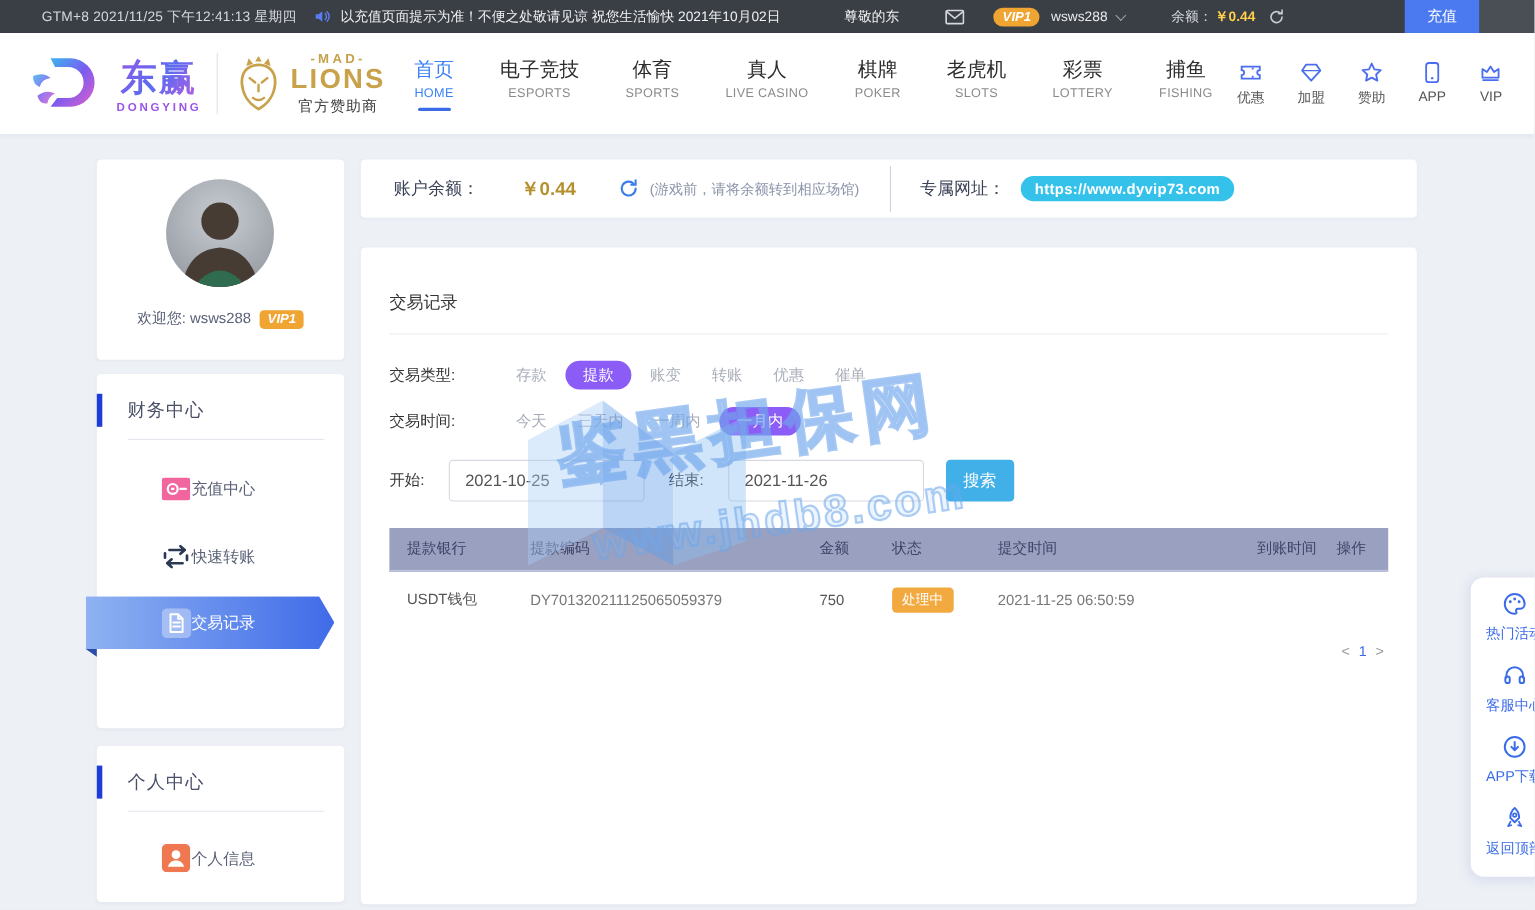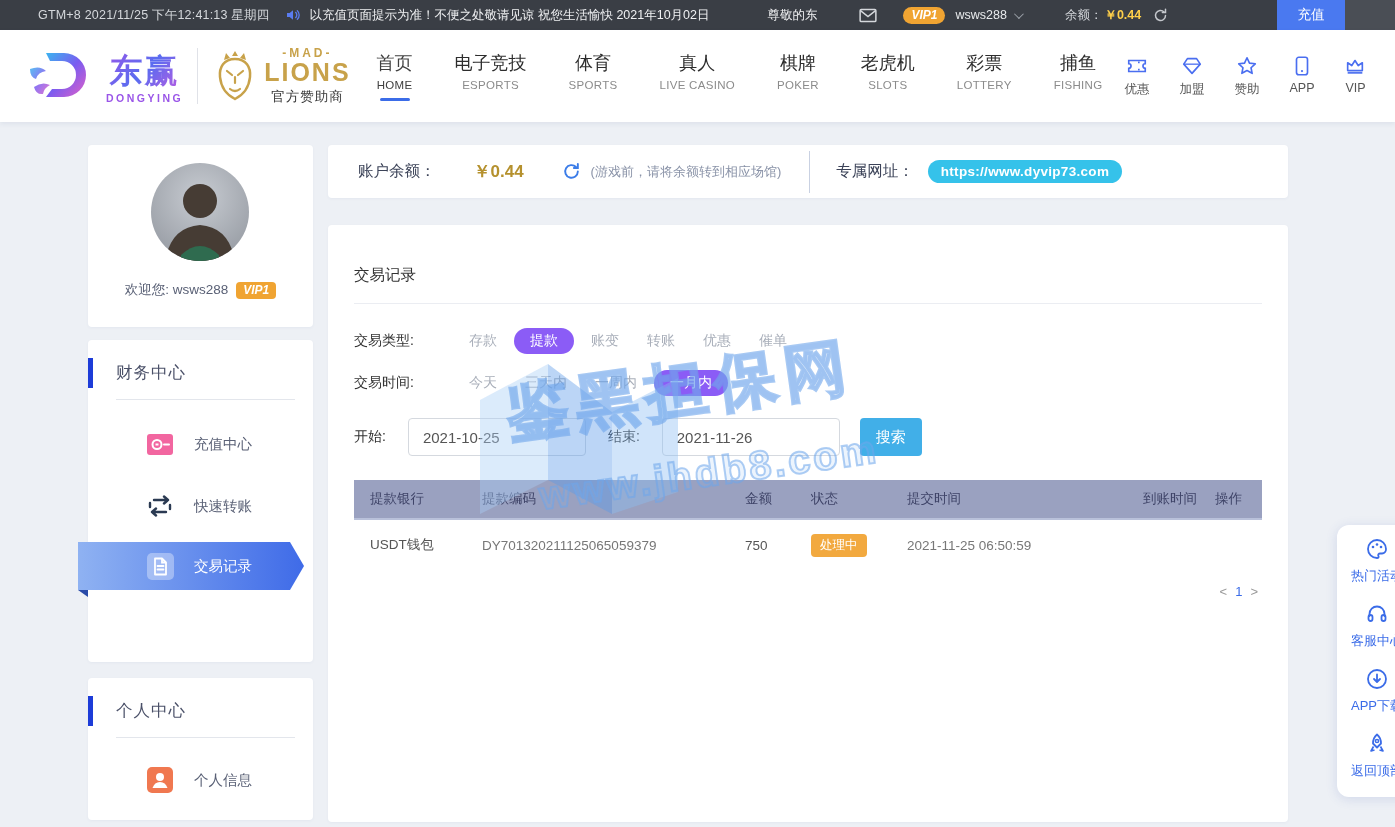--- a/index.html
+++ b/index.html
@@ -31,42 +31,42 @@
   .logo-div { width:1px; height:56px; background:#e0e2e8; margin:0 16px 0 14px; }
   .sponsor { display:flex; align-items:center; }
   .sponsor-text { margin-left:8px; text-align:center; }
   .sp-mad { font-size:12px; letter-spacing:3px; color:#c8a24a; font-weight:bold; }
   .sp-lions { font-size:25px; letter-spacing:2px; color:#c8a24a; font-weight:bold; line-height:1; }
   .sp-sub { font-size:13.5px; color:#3a3a3a; margin-top:3px; letter-spacing:1px; }
   .nav-menu { display:flex; margin-left:26px; gap:42px; align-items:flex-start; }
   .nav-item { display:flex; flex-direction:column; align-items:center; cursor:pointer; }
   .nav-item .zh { font-size:18px; color:#2d2d2d; }
   .nav-item .en { font-size:11.5px; color:#8b8b8b; margin-top:4px; letter-spacing:.3px; }
-  .nav-item.active .zh, .nav-item.active .en { color:#404040; }
+  .nav-item.active .zh, .nav-item.active .en { color:#3b82f6; }
   .nav-item .bar { width:30px; height:3px; border-radius:2px; background:transparent; margin-top:7px; }
   .nav-item.active .bar { background:#3b6ce8; }
   .nav-icons { display:flex; margin-left:22px; gap:30px; }
   .nav-icon-item { display:flex; flex-direction:column; align-items:center; gap:4px; cursor:pointer; }
   .nav-icon-item .lbl { font-size:12.5px; color:#555; }
   
   .page { position:absolute; top:122px; left:0; right:0; bottom:0; background:#edf0f5; }
   .card { background:#fff; border-radius:4px; box-shadow:0 1px 3px rgba(60,80,140,.05); position:absolute; }
   
   .profile-card { left:88px; top:23px; width:225px; height:182px; }
   .avatar { width:98px; height:98px; border-radius:50%; overflow:hidden; position:absolute; left:63px; top:18px; background:radial-gradient(circle at 50% 35%, #c8ccd2, #8e939b); }
   .welcome-row { position:absolute; left:0; right:0; top:136px; display:flex; align-items:center; justify-content:center; gap:8px; font-size:13.5px; color:#5a6176; }
   .vip-badge { background:#f0a432; color:#fff; font-weight:bold; font-style:italic; font-size:12px; padding:1px 7px 2px; border-radius:4px; }
   .finance-card { left:88px; top:218px; width:225px; height:322px; }
   .personal-card { left:88px; top:556px; width:225px; height:142px; }
   .sec-head { position:relative; padding:22px 0 0 28px; }
   .sec-bar { position:absolute; left:0; top:18px; width:5px; height:30px; background:#1d3cd8; }
   .sec-title { font-size:16.5px; color:#4a5068; letter-spacing:1px; }
   .sec-div { height:1px; background:#e3e6ec; margin:15px 18px 0 0; }
   .menu-item { height:56px; display:flex; align-items:center; padding-left:58px; position:relative; cursor:pointer; margin-top:6px; }
-  .menu-item .mi-label { font-size:14.5px; color:#5a6176; margin-left:20px; position:relative; z-index:2; }
+  .menu-item .mi-label { font-size:14.5px; color:#5a6176; position:relative; z-index:2; }
   .menu-item .mi-icon { position:relative; z-index:2; display:flex; width:28px; justify-content:center; }
   .menu-item.active { margin-top:8px; height:48px; }
   .mi-banner { position:absolute; left:-10px; top:0; width:226px; height:48px; background:linear-gradient(90deg,#8fb2f2,#3f6be8); clip-path:polygon(0 0, calc(100% - 14px) 0, 100% 50%, calc(100% - 14px) 100%, 0 100%); z-index:1; }
   .mi-fold { position:absolute; left:-10px; top:48px; width:0; height:0; border-top:7px solid #2a4ba8; border-left:10px solid transparent; z-index:1; }
   .menu-item.active .mi-label { color:#fff; }
   
   .balance-card { left:328px; top:23px; width:960px; height:53px; display:flex; align-items:center; padding:0 30px; }
   .bc-label { font-size:15.5px; color:#3c4358; }
   .bc-value { font-size:17px; font-weight:bold; color:#b5912e; margin-left:38px; }
   .bc-refresh { margin-left:38px; display:flex; cursor:pointer; }

